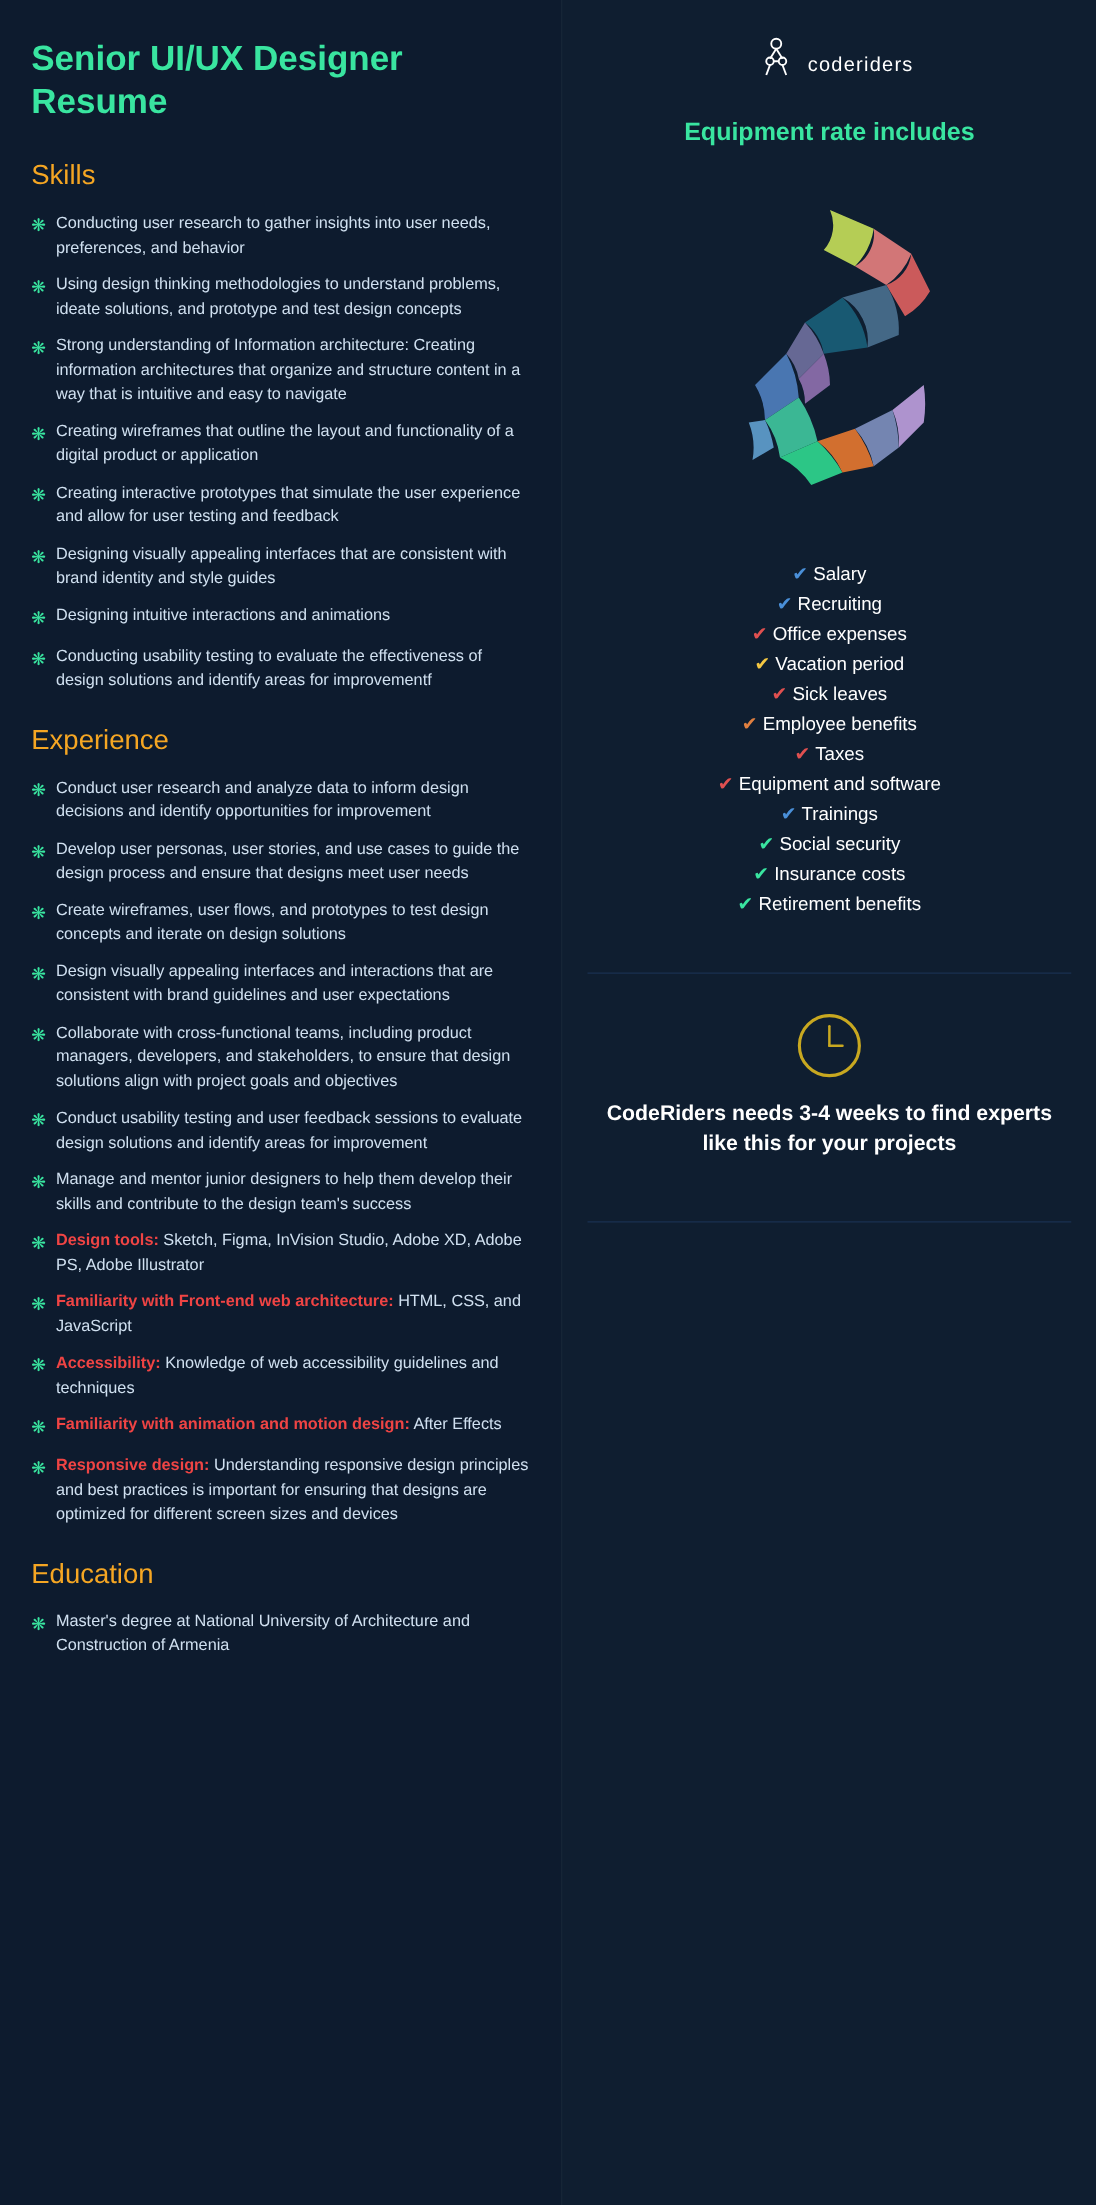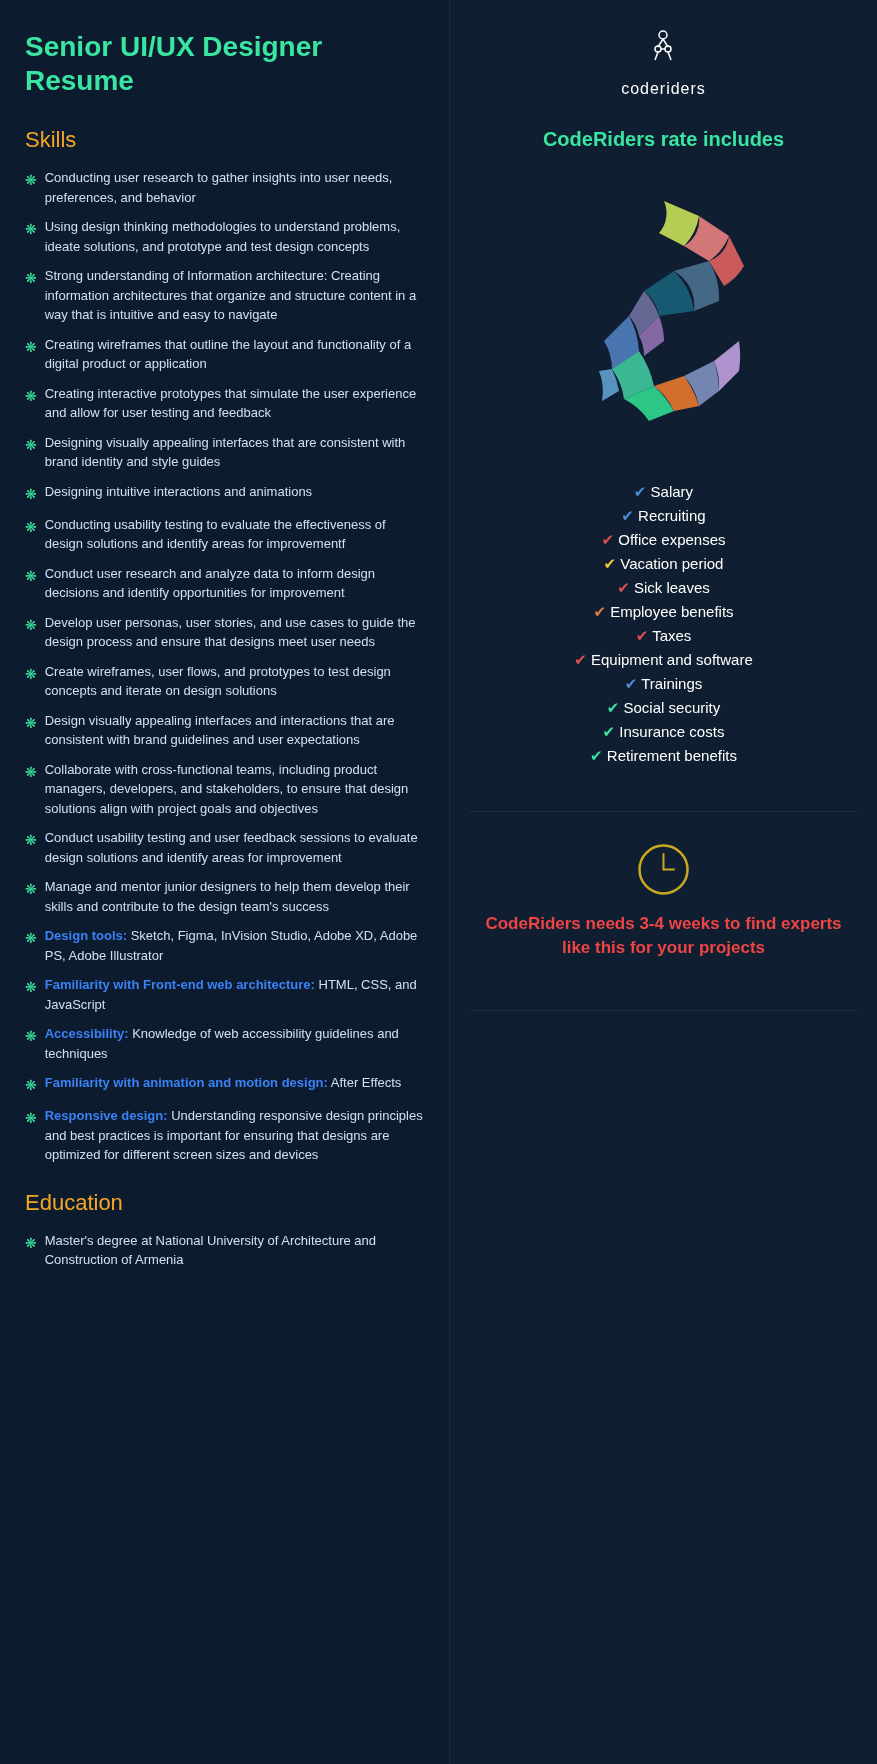--- a/index.html
+++ b/index.html
@@ -55,29 +55,28 @@
       color: #39e5a0;
       margin-right: 8px;
       margin-top: 2px;
       flex-shrink: 0;
       font-size: 14px;
     }
     .skill-text {
       color: #d0e0f0;
     }
     .tech-highlight {
-      color: #3b82f6;
+      color: #ef4444;
       font-weight: bold;
     }
     
     .logo-area {
       display: flex;
-      flex-direction: column;
       align-items: center;
-      margin-bottom: 30px;
+      margin-bottom: 15px;
     }
     .logo-icon {
       width: 50px;
       height: 50px;
       margin-bottom: 5px;
     }
     .logo-text {
       color: #ffffff;
       font-size: 16px;
       letter-spacing: 1px;
@@ -115,21 +114,21 @@
       align-items: center;
       margin-bottom: 20px;
       padding: 15px;
     }
     .clock-icon {
       width: 55px;
       height: 55px;
       margin-bottom: 15px;
     }
     .clock-text {
-      color: #ef4444;
+      color: #ffffff;
       font-size: 17px;
       font-weight: bold;
       text-align: center;
       line-height: 1.4;
     }
     
     .contact-section {
       text-align: center;
       margin-top: 10px;
     }
@@ -212,20 +211,21 @@
             <span class="skill-text">Designing intuitive interactions and animations</span>
           </div>
           <div class="skill-item">
             <span class="skill-icon">❋</span>
             <span class="skill-text">Conducting usability testing to evaluate the effectiveness of design solutions and identify areas for improvementf</span>
           </div>
         </div>
     </div>
 
     <div>
+      <h2 class="section-title">Experience</h2>
       <div id="experience-list">
           <div class="skill-item">
             <span class="skill-icon">❋</span>
             <span class="skill-text">Conduct user research and analyze data to inform design decisions and identify opportunities for improvement</span>
           </div>
           <div class="skill-item">
             <span class="skill-icon">❋</span>
             <span class="skill-text">Develop user personas, user stories, and use cases to guide the design process and ensure that designs meet user needs</span>
           </div>
           <div class="skill-item">
@@ -296,21 +296,21 @@
         <line x1="25" y1="14" x2="30" y2="22" stroke="#ffffff" stroke-width="1.5"></line>
         <circle cx="20" cy="24" r="3" fill="none" stroke="#ffffff" stroke-width="1.5"></circle>
         <circle cx="30" cy="24" r="3" fill="none" stroke="#ffffff" stroke-width="1.5"></circle>
         <line x1="23" y1="24" x2="27" y2="24" stroke="#ffffff" stroke-width="1.5"></line>
         <line x1="20" y1="27" x2="17" y2="35" stroke="#ffffff" stroke-width="1.5"></line>
         <line x1="30" y1="27" x2="33" y2="35" stroke="#ffffff" stroke-width="1.5"></line>
       </svg>
       <span class="logo-text">coderiders</span>
     </div>
 
-    <h2 class="rate-title">CodeRiders rate includes</h2>
+    <h2 class="rate-title">Equipment rate includes</h2>
 
     <div class="chart-container">
       <svg width="240" height="260" viewBox="0 0 240 260" xmlns="http://www.w3.org/2000/svg">
 
         <path d="M120,30 L155,45 A55,55 0 0,1 140,75 L115,62 A30,30 0 0,0 120,30 Z" fill="#c8e05a" opacity="0.9"></path>
         <path d="M155,45 L185,65 A55,55 0 0,1 165,90 L140,75 A30,30 0 0,0 155,45 Z" fill="#e88080" opacity="0.9"></path>
         <path d="M185,65 L200,95 A55,55 0 0,1 180,115 L165,90 A30,30 0 0,0 185,65 Z" fill="#e06060" opacity="0.9"></path>
 
         <path d="M100,120 L130,100 A70,70 0 0,1 150,140 L115,145 A40,40 0 0,0 100,120 Z" fill="#1a5f7a" opacity="0.9"></path>
         <path d="M130,100 L165,90 A70,70 0 0,1 175,130 L150,140 A40,40 0 0,0 130,100 Z" fill="#4a7090" opacity="0.9"></path>

